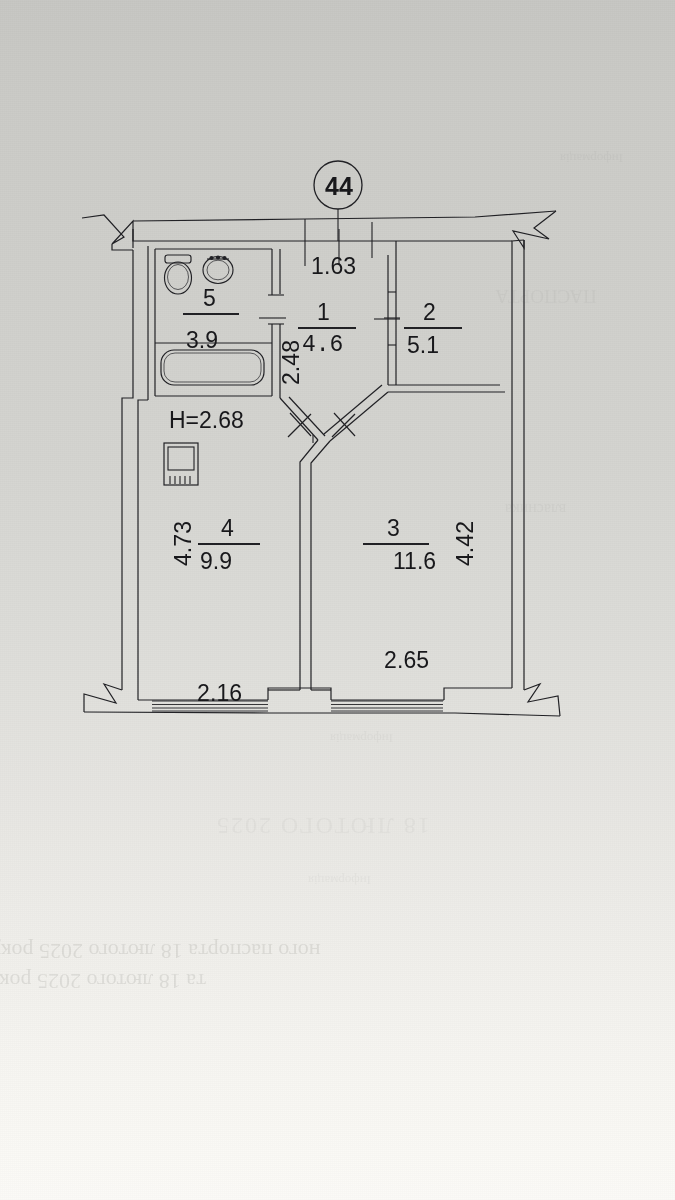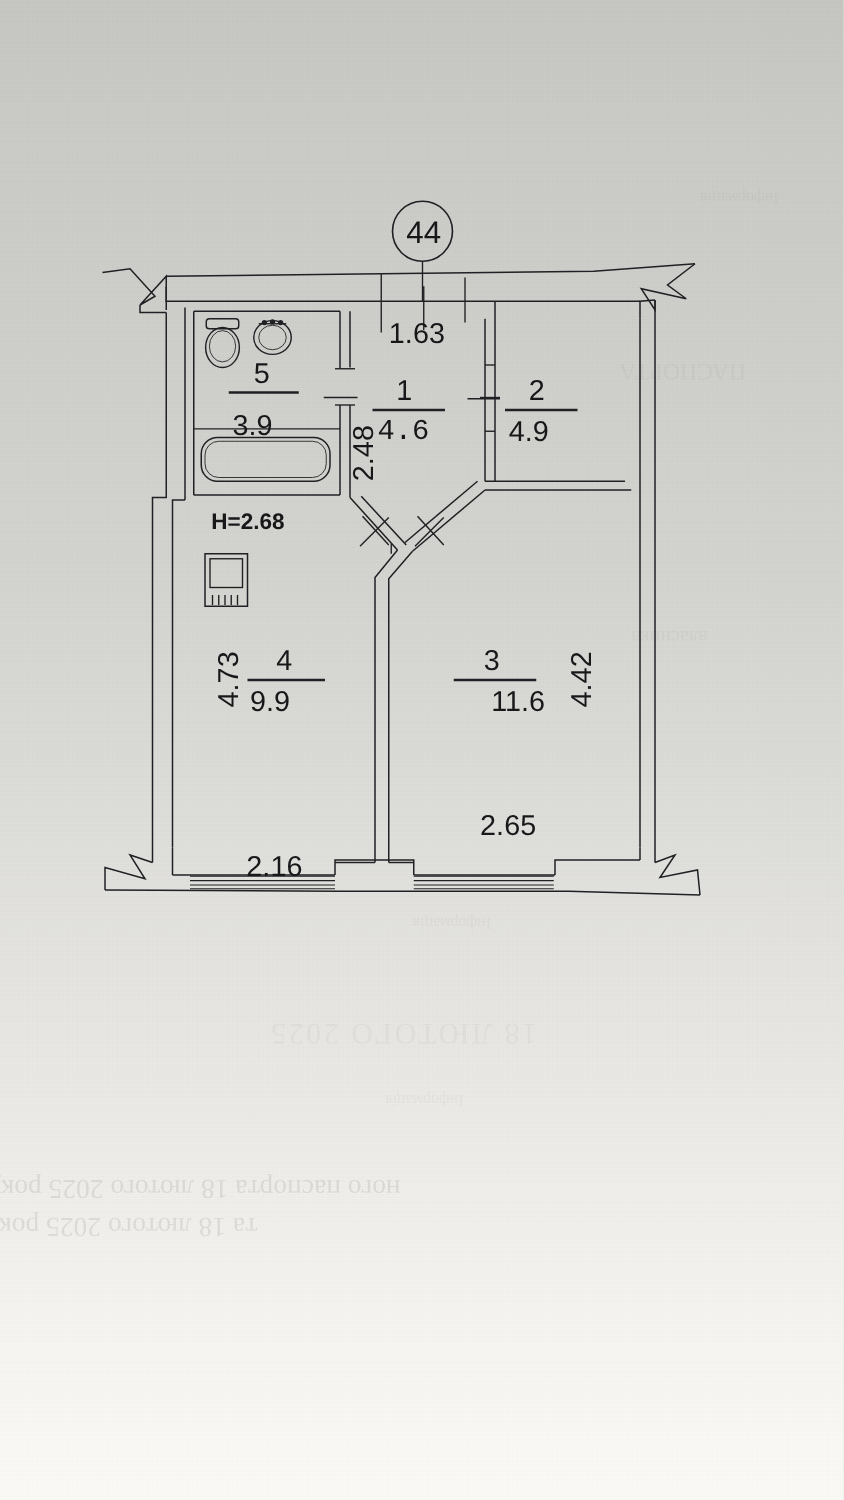--- a/index.html
+++ b/index.html
@@ -67,26 +67,25 @@
     font-size: 23px;
     letter-spacing: .1px;
   }
   .roomnum {
     font-size: 23px;
   }
   .roomarea {
     font-size: 23px;
   }
   .height-lbl {
-    font-size: 18px;
-    font-weight: bold;
+    font-size: 23px;
   }
   .marker-num {
     font-size: 25px;
-    font-weight: 400;
+    font-weight: 700;
   }
   .vert {
     transform-origin: 50% 50%;
   }
   .rot-90 { transform: rotate(-90deg); }
 </style>
 </head>
 <body>
 
 <div id="page">
@@ -244,21 +243,21 @@
   <div class="lbl roomarea" style="left:186px; top:327px;">3.9</div>
 
   <div class="lbl roomnum" style="left:317px; top:299px;">1</div>
   <div class="lbl" style="left:298px; top:327px; width:58px; height:2px; background:#202024;"></div>
   <div class="lbl roomarea" style="left:302px; top:332px;font-family:Liberation Mono, monospace;">4.6</div>
 
   <div class="lbl dim vert rot-90" style="left:263px; top:349px; width:56px; text-align:center;">2.48</div>
 
   <div class="lbl roomnum" style="left:423px; top:299px;">2</div>
   <div class="lbl" style="left:404px; top:327px; width:58px; height:2px; background:#202024;"></div>
-  <div class="lbl roomarea" style="left:407px; top:332px;">4.9</div>
+  <div class="lbl roomarea" style="left:407px; top:332px;">5.1</div>
 
   <div class="lbl height-lbl" style="left:169px; top:407px;">H=2.68</div>
 
   <div class="lbl dim vert rot-90" style="left:155px; top:530px; width:56px; text-align:center;">4.73</div>
 
   <div class="lbl roomnum" style="left:221px; top:515px;">4</div>
   <div class="lbl" style="left:198px; top:543px; width:62px; height:2px; background:#202024;"></div>
   <div class="lbl roomarea" style="left:200px; top:548px;">9.9</div>
 
   <div class="lbl roomnum" style="left:387px; top:515px;">3</div>

